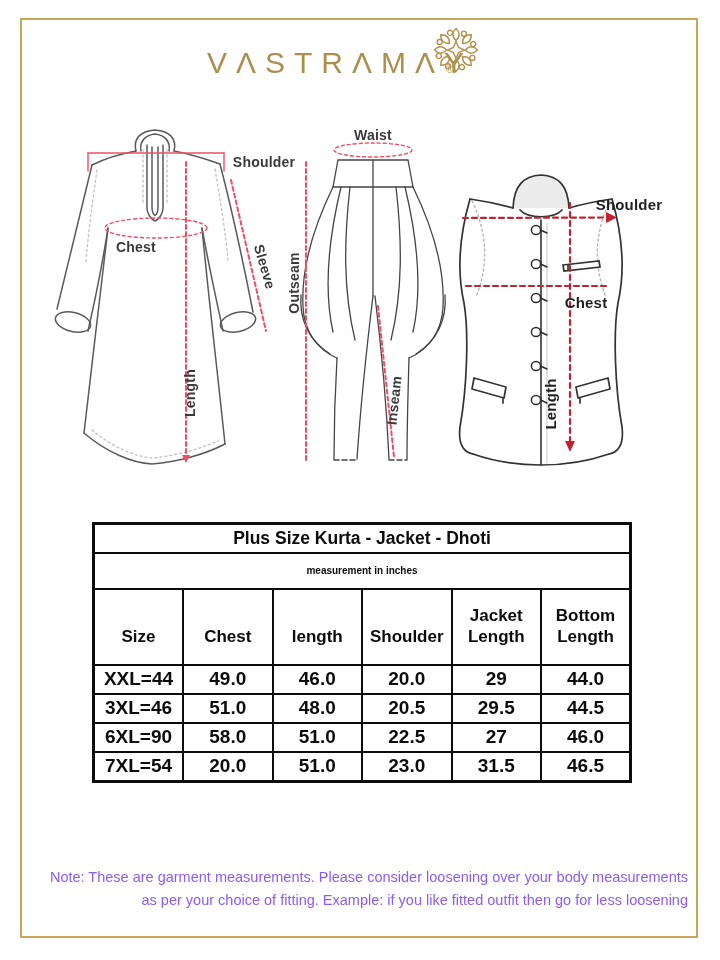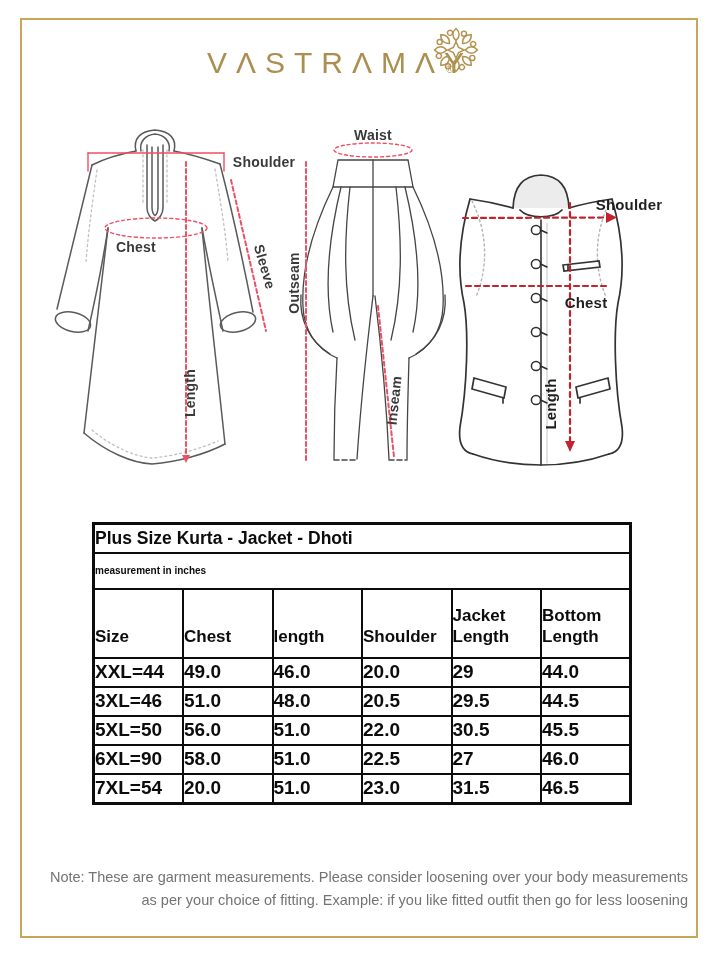--- a/index.html
+++ b/index.html
@@ -27,29 +27,29 @@
   }
   .diag-label-bold{
     font-family:"Liberation Sans", sans-serif;font-size:15px;font-weight:700;
     fill:#1f1f1f;letter-spacing:.2px;
   }
   
   .size-table{
     position:absolute;left:92px;top:522px;width:540px;border-collapse:collapse;
     table-layout:fixed;background:#fff;border:3px solid #0c0c0c;color:#0c0c0c;
   }
-  .size-table td{border:2px solid #0c0c0c;text-align:left;vertical-align:middle;padding:0;}
+  .size-table td{border:2px solid #0c0c0c;text-align:center;vertical-align:middle;padding:0;}
   .size-table .t-title{height:29px;font-size:17.5px;font-weight:700;}
   .size-table .t-sub{height:36px;font-size:10px;font-weight:700;}
-  .size-table .t-head td{height:58px;font-size:17px;font-weight:700;vertical-align:bottom;padding-bottom:9px;line-height:1.25;margin-left:12px;}
+  .size-table .t-head td{height:58px;font-size:17px;font-weight:700;vertical-align:bottom;padding-bottom:16px;line-height:1.25;margin-left:12px;}
   .size-table .t-row td{height:27px;font-size:19px;font-weight:700;}
   
   .note{
     position:absolute;left:30px;top:866px;width:658px;text-align:right;
-    font-size:14.5px;line-height:23px;color:#737373;
+    font-size:14.5px;line-height:23px;color:#8b5cf6;
   }
   .note div{white-space:nowrap;}
 </style>
 </head>
 <body>
 
 <div class="page">
   <div class="gold-frame"></div>
 
   <div class="brand-wrap">
@@ -251,28 +251,20 @@
     </tr>
     <tr class="t-row">
       <td>3XL=46</td>
       <td>51.0</td>
       <td>48.0</td>
       <td>20.5</td>
       <td>29.5</td>
       <td>44.5</td>
     </tr>
     <tr class="t-row">
-      <td>5XL=50</td>
-      <td>56.0</td>
-      <td>51.0</td>
-      <td>22.0</td>
-      <td>30.5</td>
-      <td>45.5</td>
-    </tr>
-    <tr class="t-row">
       <td>6XL=90</td>
       <td>58.0</td>
       <td>51.0</td>
       <td>22.5</td>
       <td>27</td>
       <td>46.0</td>
     </tr>
     <tr class="t-row">
       <td>7XL=54</td>
       <td>20.0</td>

